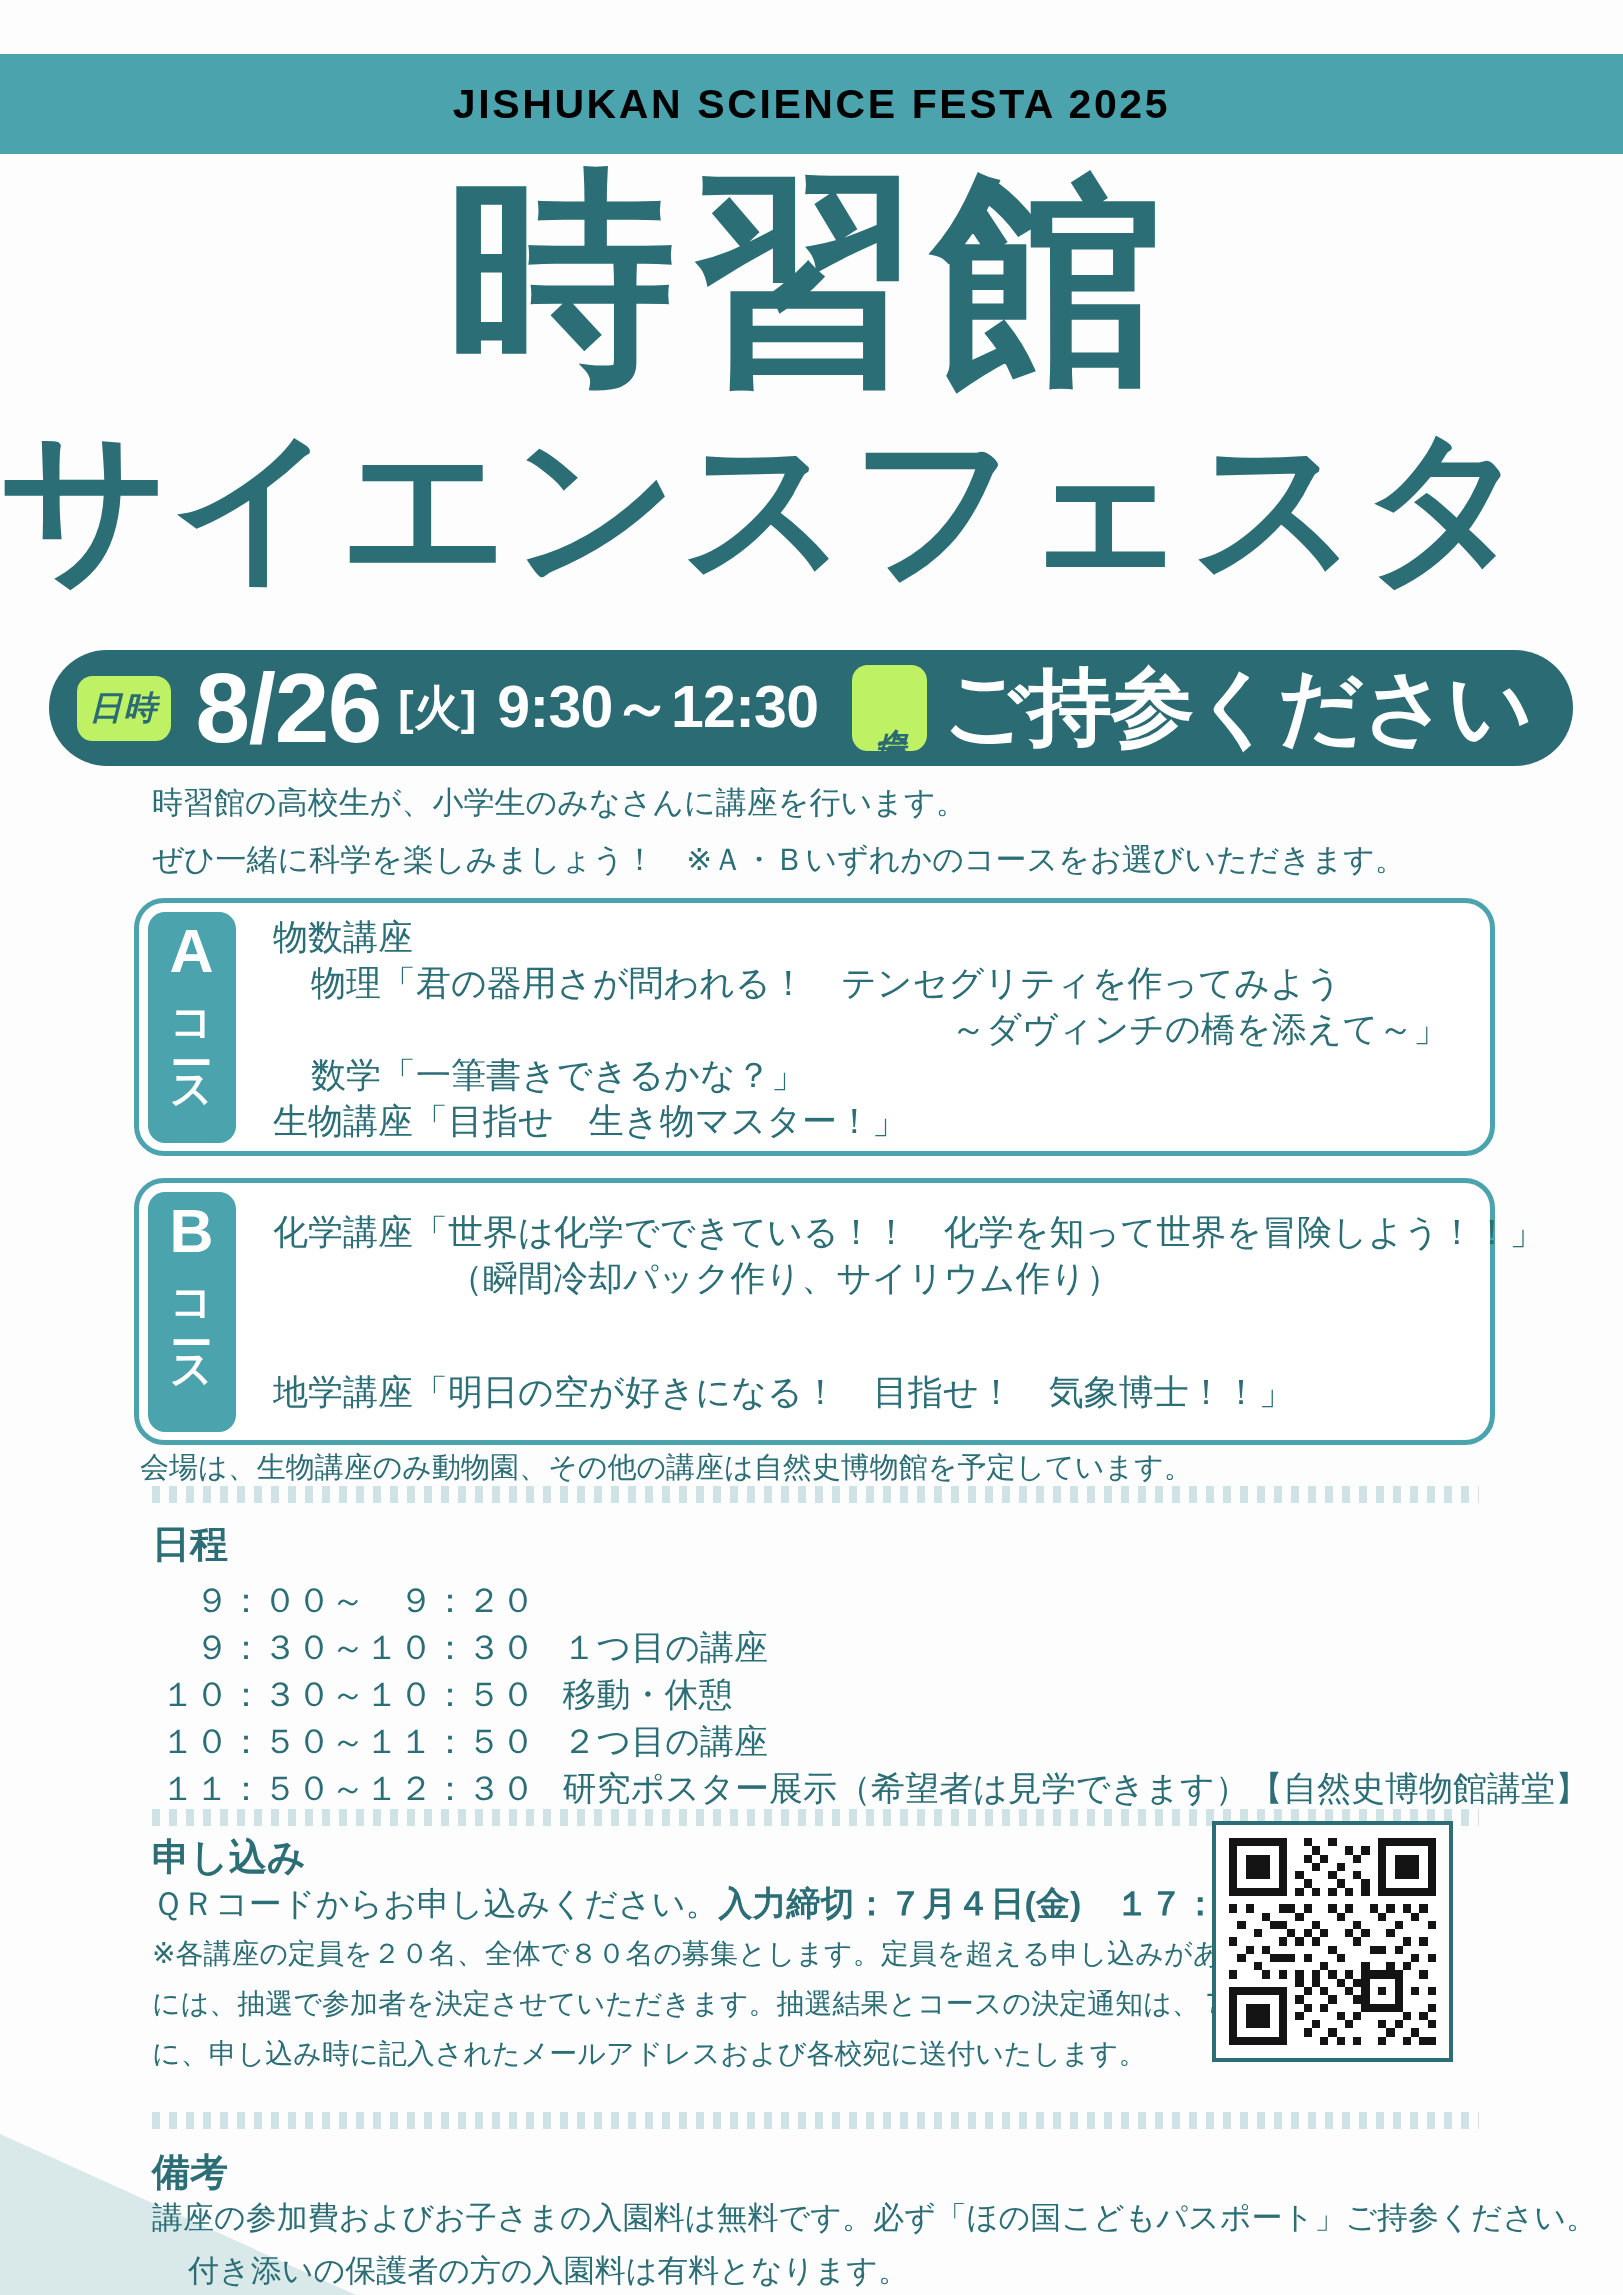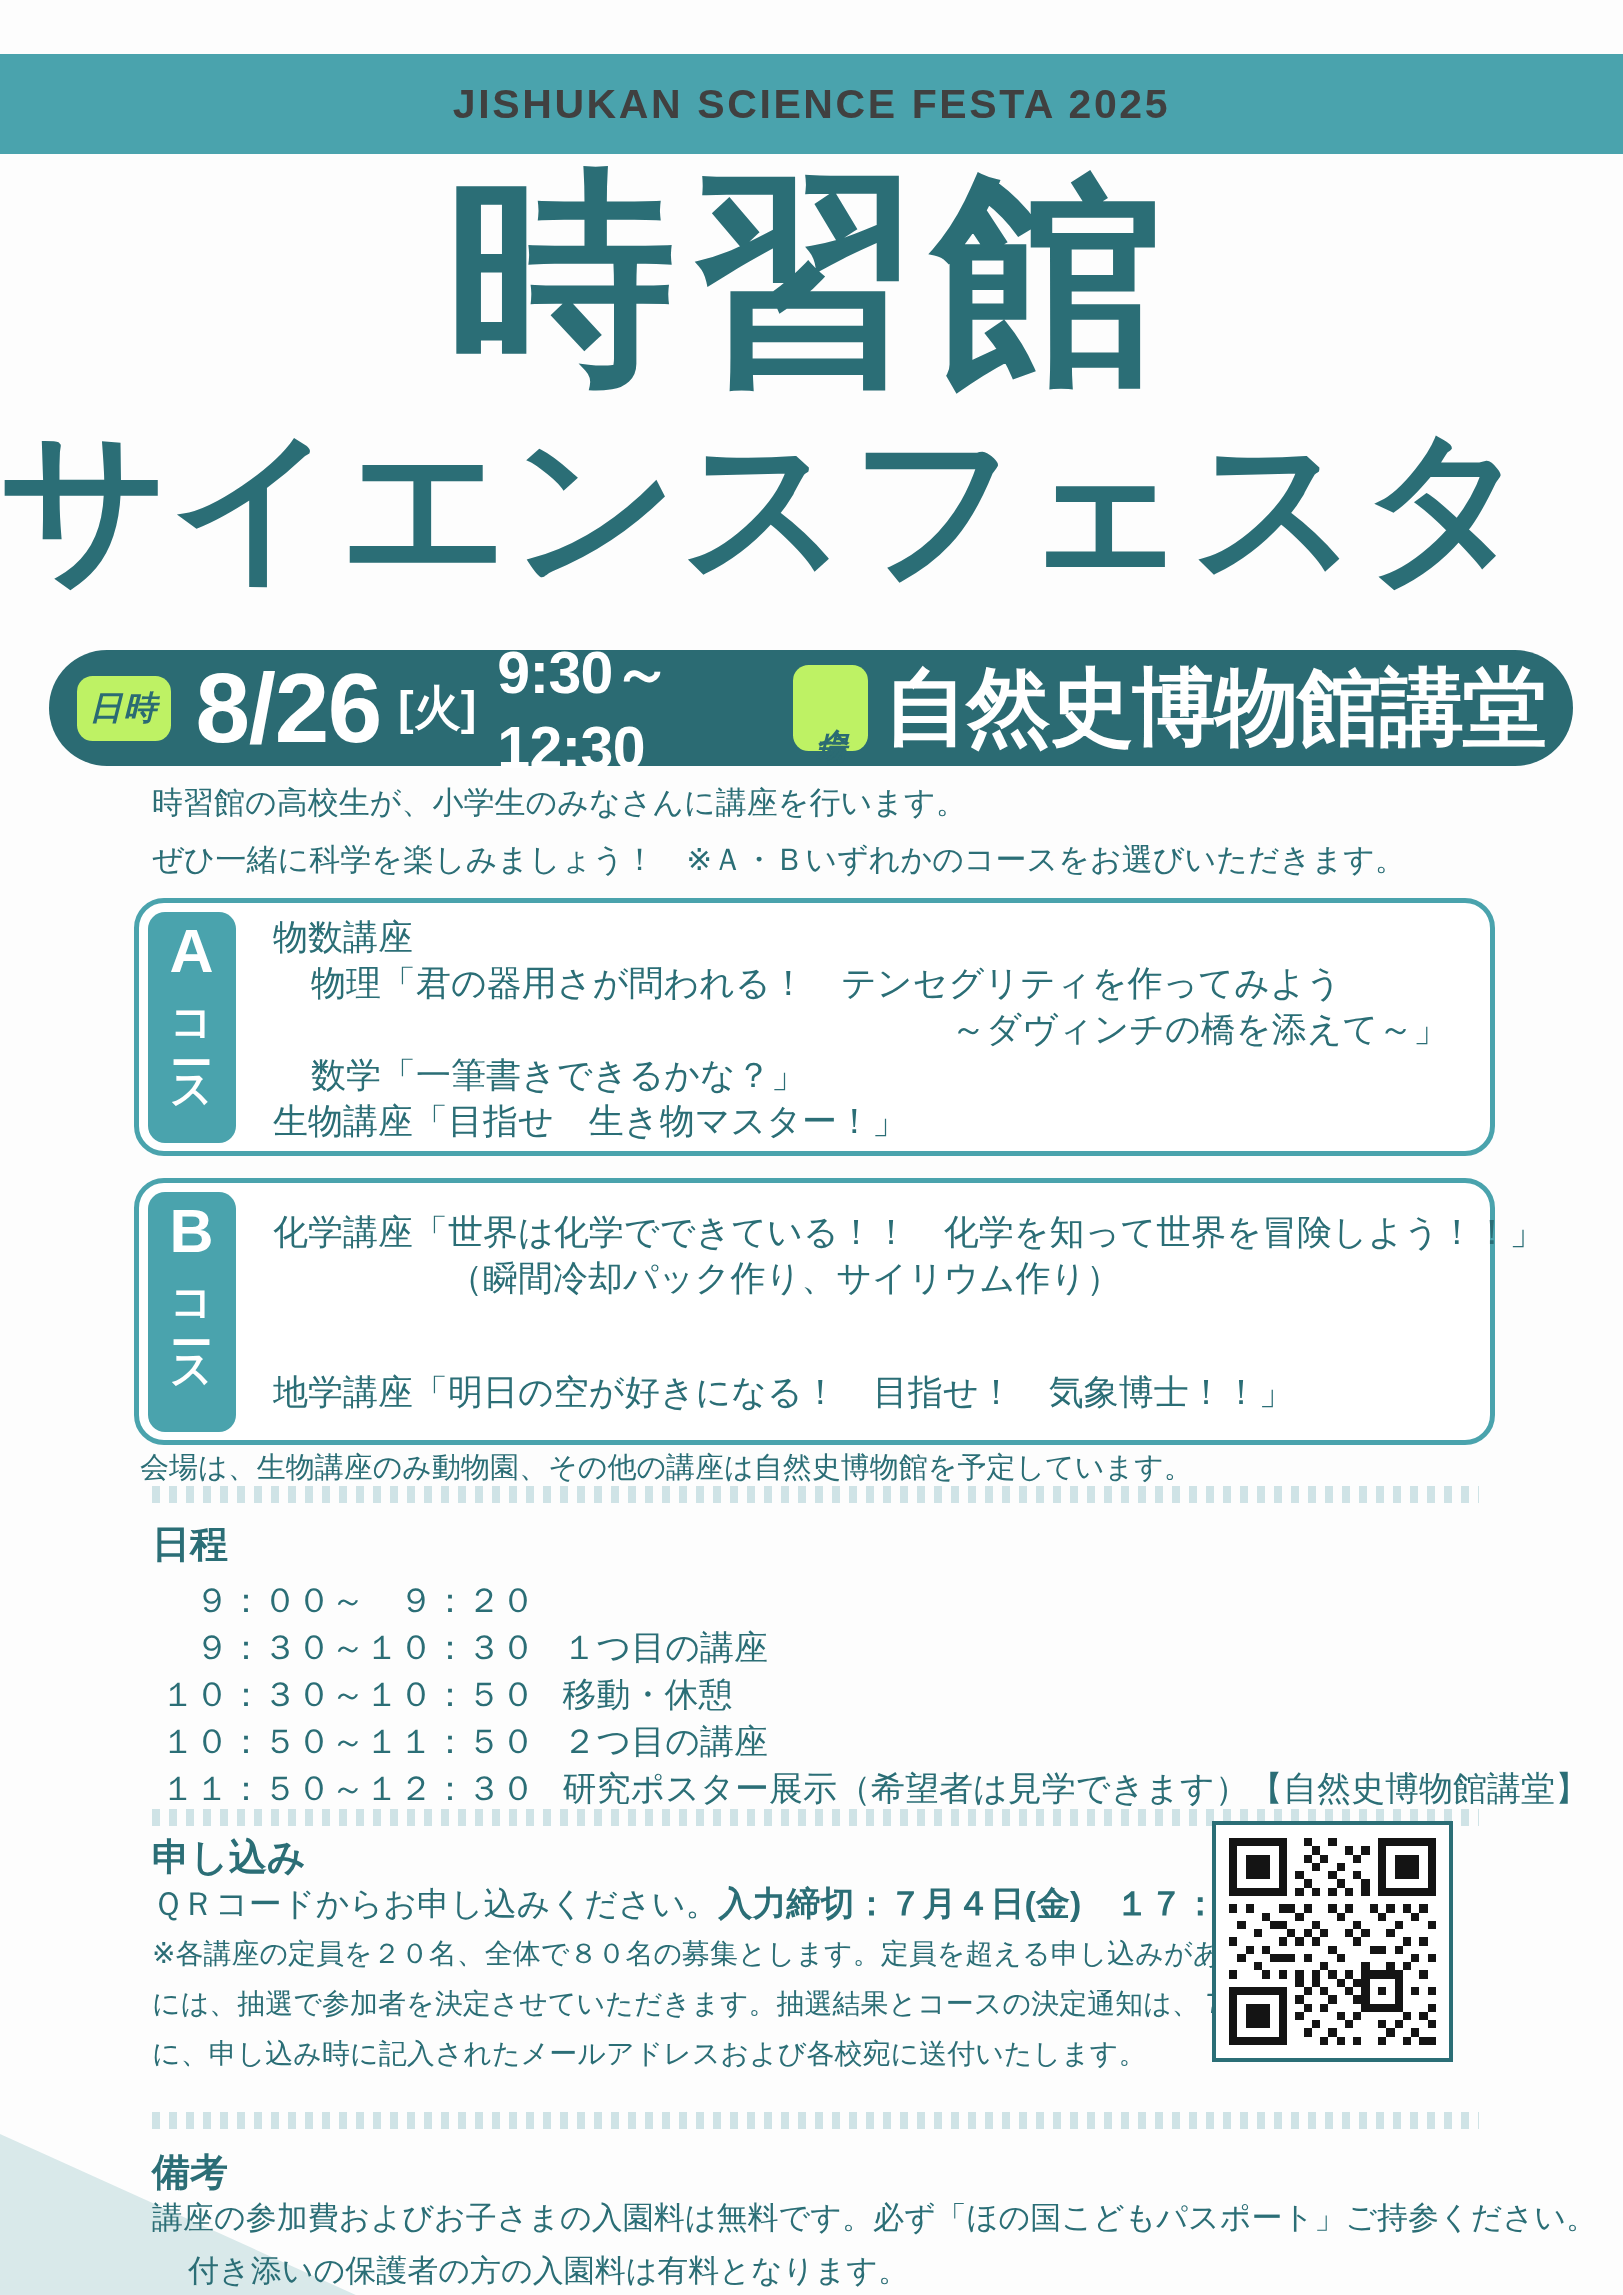--- a/index.html
+++ b/index.html
@@ -11,21 +11,21 @@
   .page{position:relative;width:1623px;height:2295px;background:var(--paper);overflow:hidden;
         font-family:"Liberation Sans","DejaVu Sans",sans-serif;color:var(--dark);}
 
   
   .corner-triangle{position:absolute;left:0;top:2134px;width:358px;height:162px;
         background:var(--pale2);clip-path:polygon(0 0,100% 100%,0 100%);}
 
   
   .banner{position:absolute;left:0;top:54px;width:100%;height:100px;background:var(--teal);
         display:flex;align-items:center;justify-content:center;}
-  .banner-title{color:#404040;font-weight:700;font-size:41px;letter-spacing:2.6px;}
+  .banner-title{color:#000000;font-weight:700;font-size:41px;letter-spacing:2.6px;}
 
   
   .page-title{position:absolute;top:165px;left:0;width:100%;text-align:center;
         font-size:229px;line-height:1;font-weight:900;color:var(--dark);letter-spacing:14.4px;}
   .page-subtitle{position:absolute;top:424px;left:0;width:100%;text-align:left;
         font-size:165px;line-height:1;font-weight:900;color:var(--dark);letter-spacing:1.3px;}
 
   
   .event-bar{position:absolute;left:49px;top:650px;width:1524px;height:116px;border-radius:59px;
         background:var(--bar);color:#fff;display:flex;align-items:center;padding:0 27.5px;}
@@ -98,21 +98,21 @@
 
   <div class="page-title">時習館</div>
   <div class="page-subtitle">サイエンスフェスタ</div>
 
   <div class="event-bar">
     <div class="badge badge-datetime">日時</div>
     <div class="date-text">8/26</div>
     <div class="weekday-text">[火]</div>
     <div class="time-text">9:30～12:30</div>
     <div class="badge badge-venue">会場</div>
-    <div class="venue-text">自然史博物館講堂</div>
+    <div class="venue-text">ご持参ください</div>
   </div>
 
   <div class="intro-line intro-1">時習館の高校生が、小学生のみなさんに講座を行います。</div>
   <div class="intro-line intro-2">ぜひ一緒に科学を楽しみましょう！　※Ａ・Ｂいずれかのコースをお選びいただきます。</div>
 
   <div class="course-box course-a">
     <div class="course-tab">
       <span class="tab-letter">A</span>
       <span class="tab-suffix">コース</span>
     </div>

